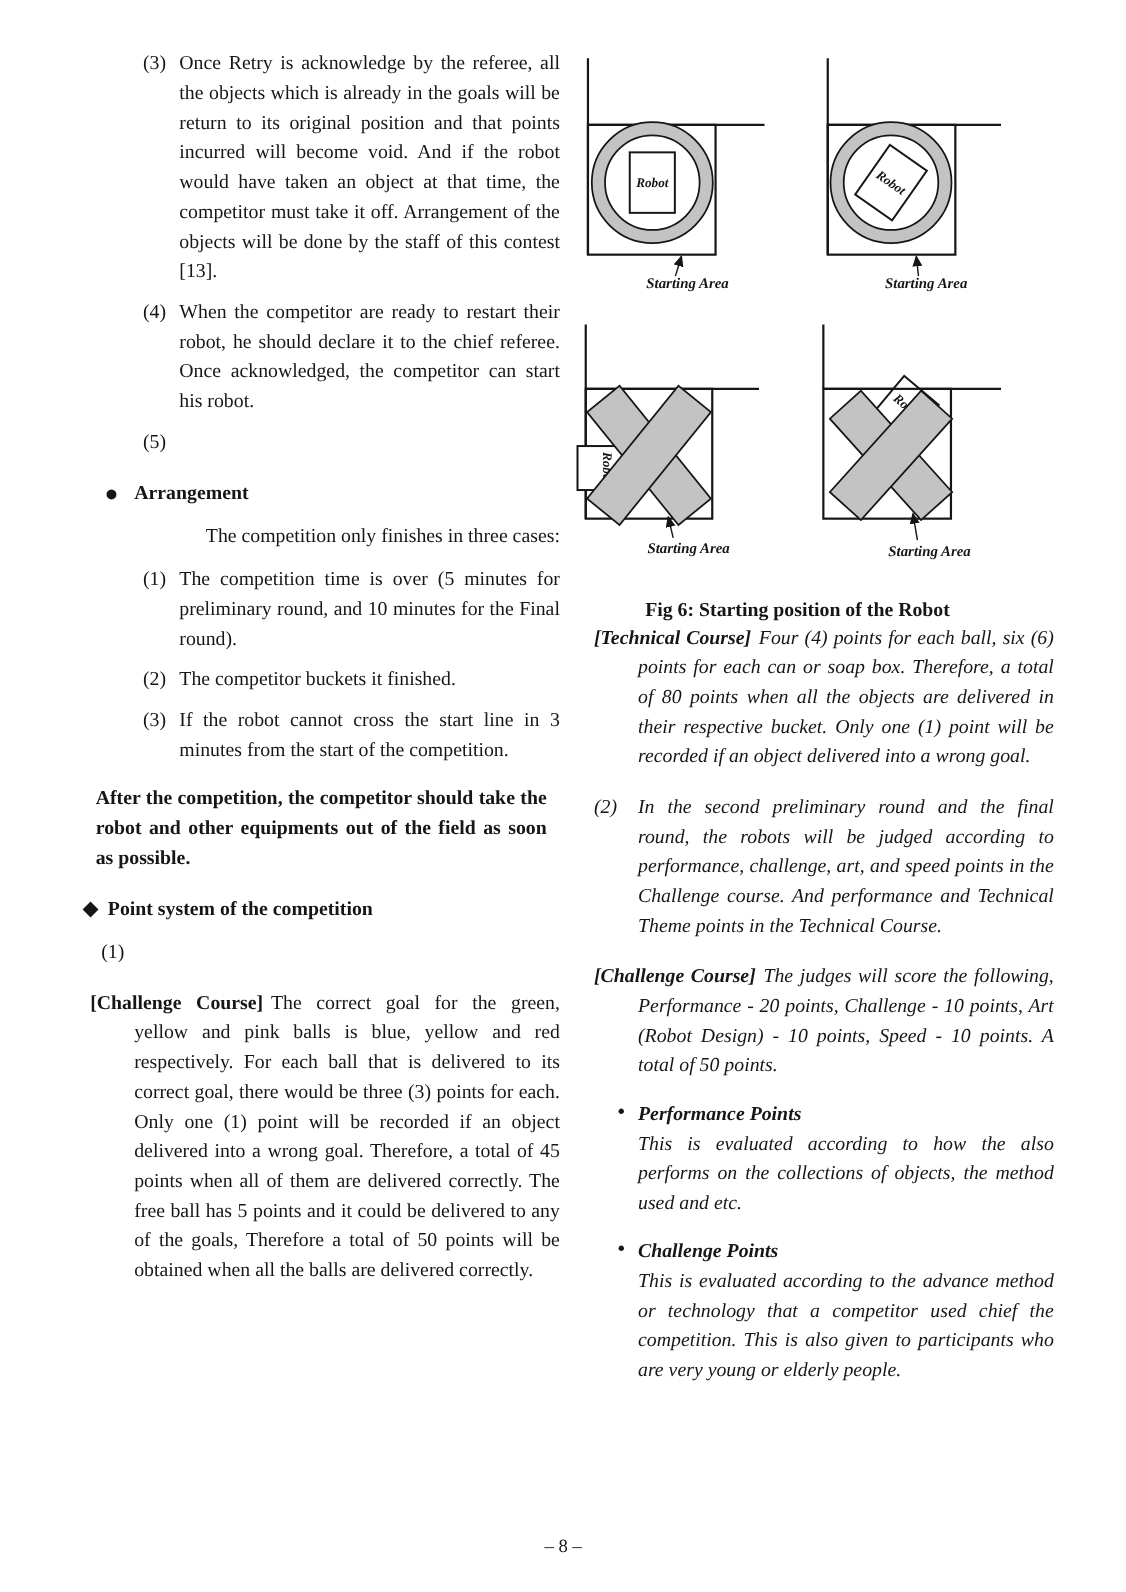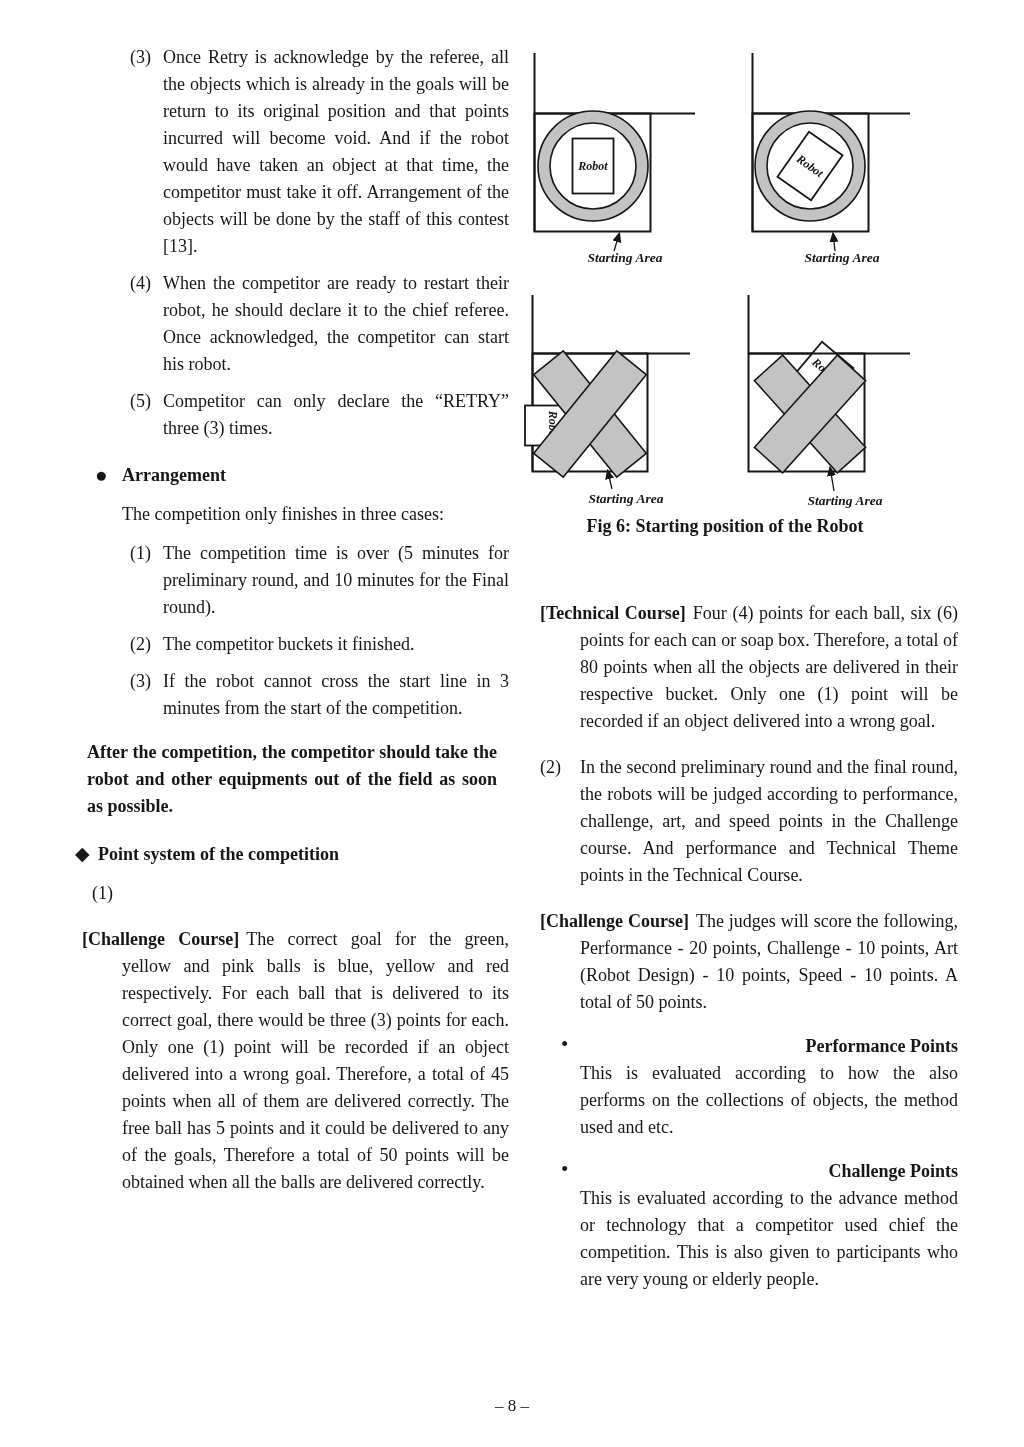--- a/index.html
+++ b/index.html
@@ -4,49 +4,49 @@
 <style>
   html,body { margin:0; padding:0; background:#ffffff; }
   body {
     width:1024px; height:1447px;
     font-family:"Liberation Serif","DejaVu Serif",serif;
     color:#161616;
   }
   .page { position:relative; width:1024px; height:1447px; overflow:hidden; background:#ffffff; }
 
   .col-left  { position:absolute; left:75px;  top:44px;  width:434px; font-size:18px; line-height:27px; }
-  .col-right { position:absolute; left:540px; top:600px; width:418px; font-size:18px; line-height:27px; }
+  .col-right { position:absolute; left:540px; top:566px; width:418px; font-size:18px; line-height:27px;font-style:italic; }
 
   .list-item { display:flex; margin:0 0 10px 0; }
   .li-label  { flex:none; }
   .li-body   { flex:1 1 auto; text-align:justify; }
   .ind-a { padding-left:55px; }  .ind-a .li-label { width:33px; }
   .ind-b { padding-left:17px; }  .ind-b .li-label { width:30px; }
   .ind-c { padding-left:0; }     .ind-c .li-label { width:40px; }
 
   .section-head { font-weight:bold; margin:20px 0 12px 0; }
   .sh-dot { padding-left:20px; }
   .sh-dot .marker { display:inline-block; width:27px; font-size:21px; vertical-align:-1px; }
   .sh-diamond .marker { display:inline-block; width:23px; font-size:19px; }
-  .intro { margin:0 0 12px 47px; }
+  .intro { margin:0 0 12px 47px;text-align:right; }
   .para  { margin:17px 12px; text-align:justify;font-weight:bold; }
 
   .desc { margin:19px 0 0 7px; padding-left:40px; text-indent:-40px; text-align:justify; }
   .col-right .desc { margin-left:0; }
   .col-right .desc.first { margin-top:0; }
   .desc-label { font-weight:bold; margin-right:7px; }
 
   .bullet-block { position:relative; padding-left:40px; margin-top:17px; }
   .bullet-marker { position:absolute; left:21px; top:-2px; font-size:21px; }
-  .bullet-title { font-weight:bold;text-align:right; }
+  .bullet-title { font-weight:bold; }
   .bullet-text { text-align:justify; }
 
   .figure { position:absolute; left:515px; top:40px; width:420px; }
   .figure svg { display:block; }
-  .fig-caption { text-align:center; font-weight:bold; font-size:18px; margin-top:4px; }
+  .fig-caption { text-align:center; font-weight:bold; font-size:18px; margin-top:32px; }
 
   .footer { position:absolute; left:0; right:0; top:1396px; text-align:center; font-size:17px; }
 
   
   .wall   { stroke:#161616; stroke-width:2;   fill:none; }
   .sq     { fill:none; stroke:#161616; stroke-width:2; }
   .ring-o { fill:#c3c3c3; stroke:#161616; stroke-width:1.6; }
   .ring-i { fill:#ffffff; stroke:#161616; stroke-width:1.6; }
   .robot  { fill:#ffffff; stroke:#161616; stroke-width:1.8; }
   .xbar   { fill:#c3c3c3; stroke:#161616; stroke-width:1.6; }
@@ -64,21 +64,20 @@
     <div class="list-item ind-a">
       <span class="li-label">(3)</span>
       <span class="li-body">Once Retry is acknowledge by the referee, all the objects which is already in the goals will be return to its original position and that points incurred will become void. And if the robot would have taken an object at that time, the competitor must take it off. Arrangement of the objects will be done by the staff of this contest [13].</span>
     </div>
     <div class="list-item ind-a">
       <span class="li-label">(4)</span>
       <span class="li-body">When the competitor are ready to restart their robot, he should declare it to the chief referee. Once acknowledged, the competitor can start his robot.</span>
     </div>
     <div class="list-item ind-a">
       <span class="li-label">(5)</span>
-      <span class="li-body">Competitor can only declare the “RETRY” three (3) times.</span>
     </div>
 
     <div class="section-head sh-dot">
       <span class="marker">●</span><span>Arrangement</span>
     </div>
     <p class="intro">The competition only finishes in three cases:</p>
 
     <div class="list-item ind-a">
       <span class="li-label">(1)</span>
       <span class="li-body">The competition time is over (5 minutes for preliminary round, and 10 minutes for the Final round).</span>

